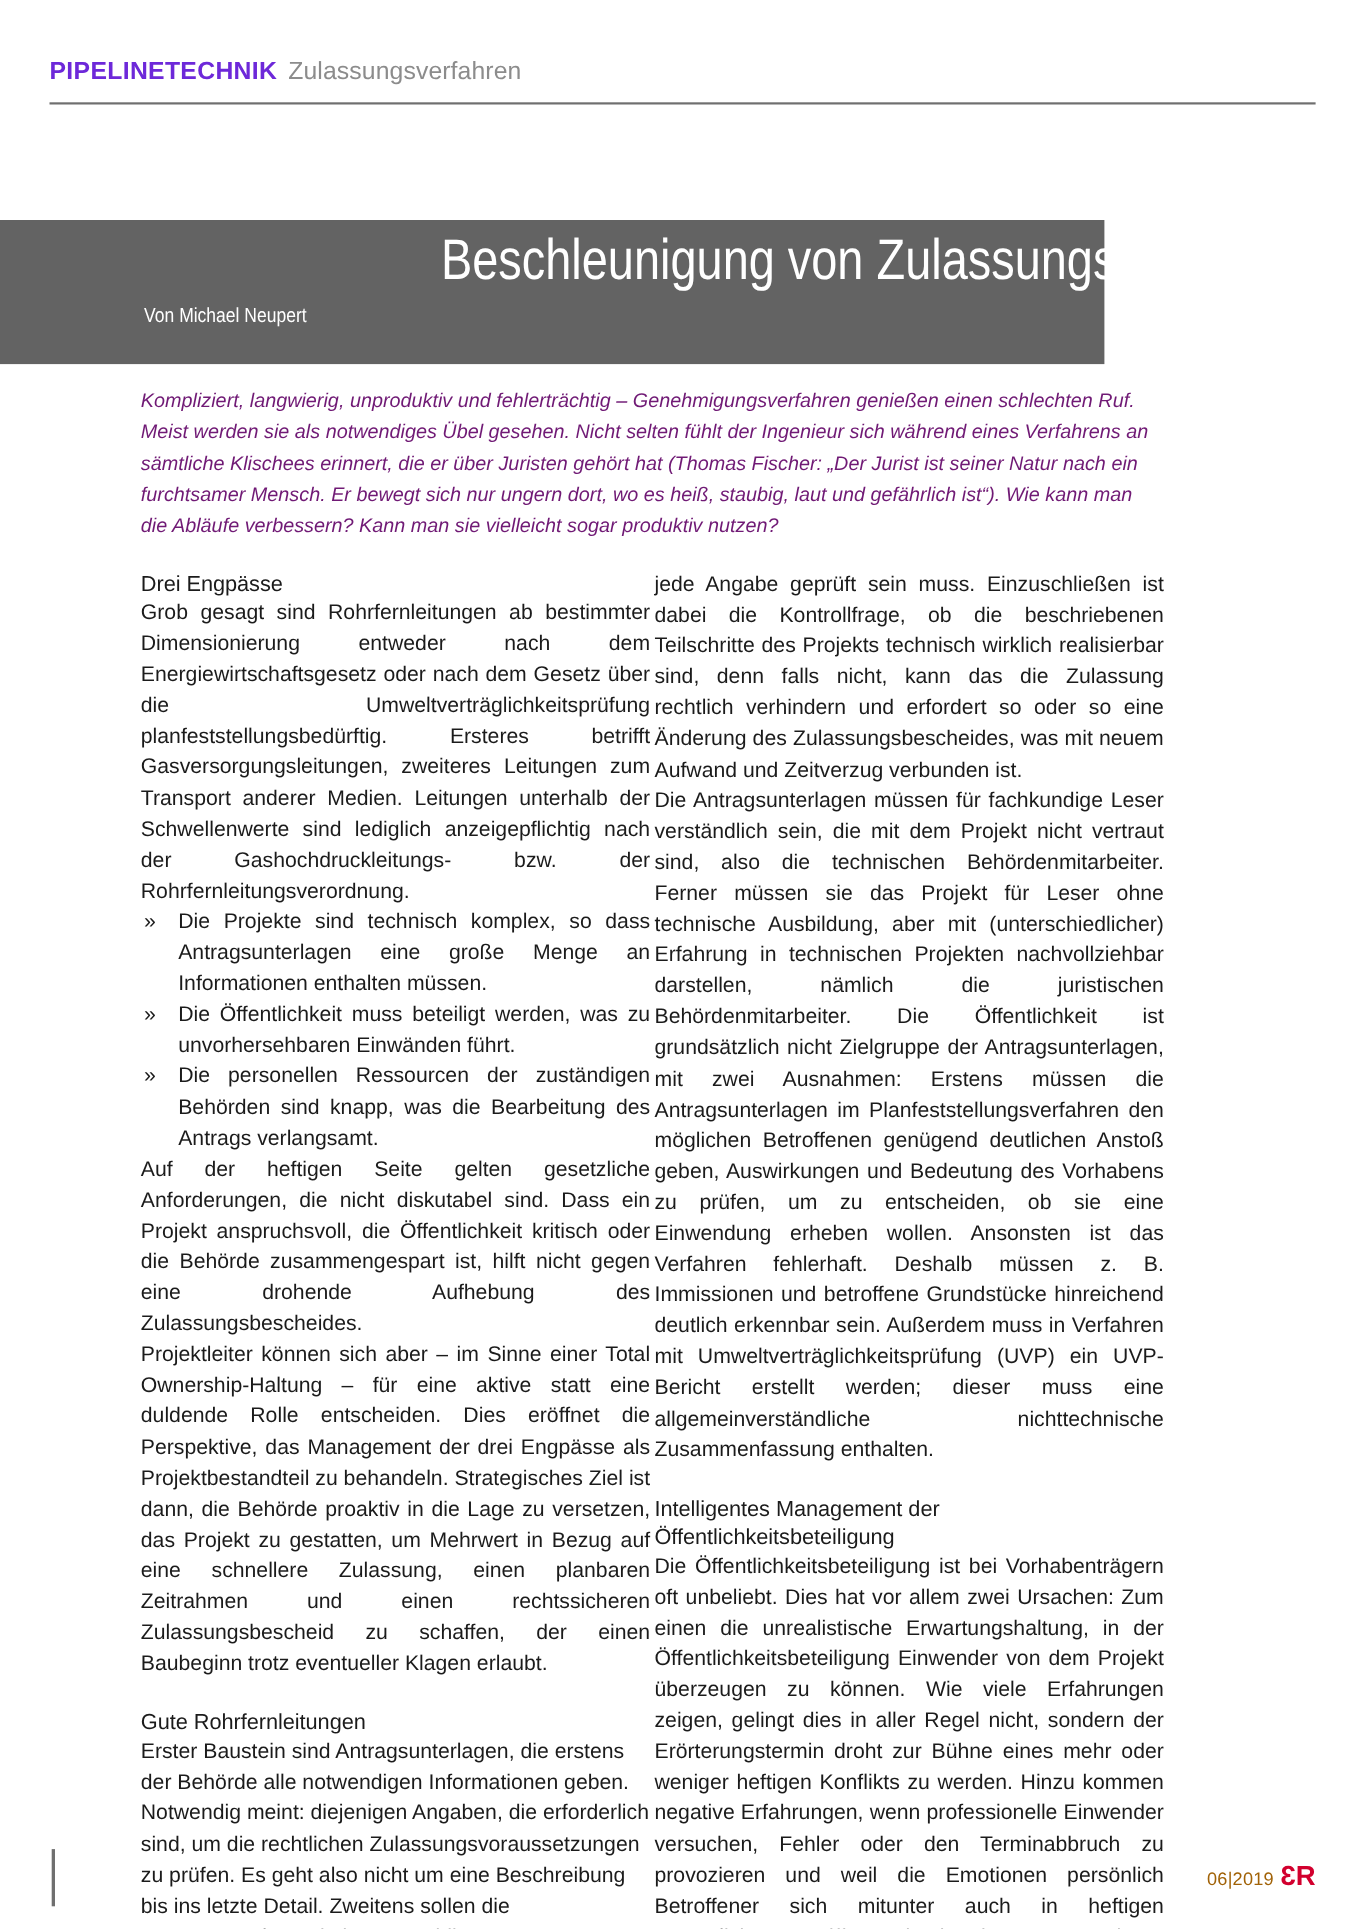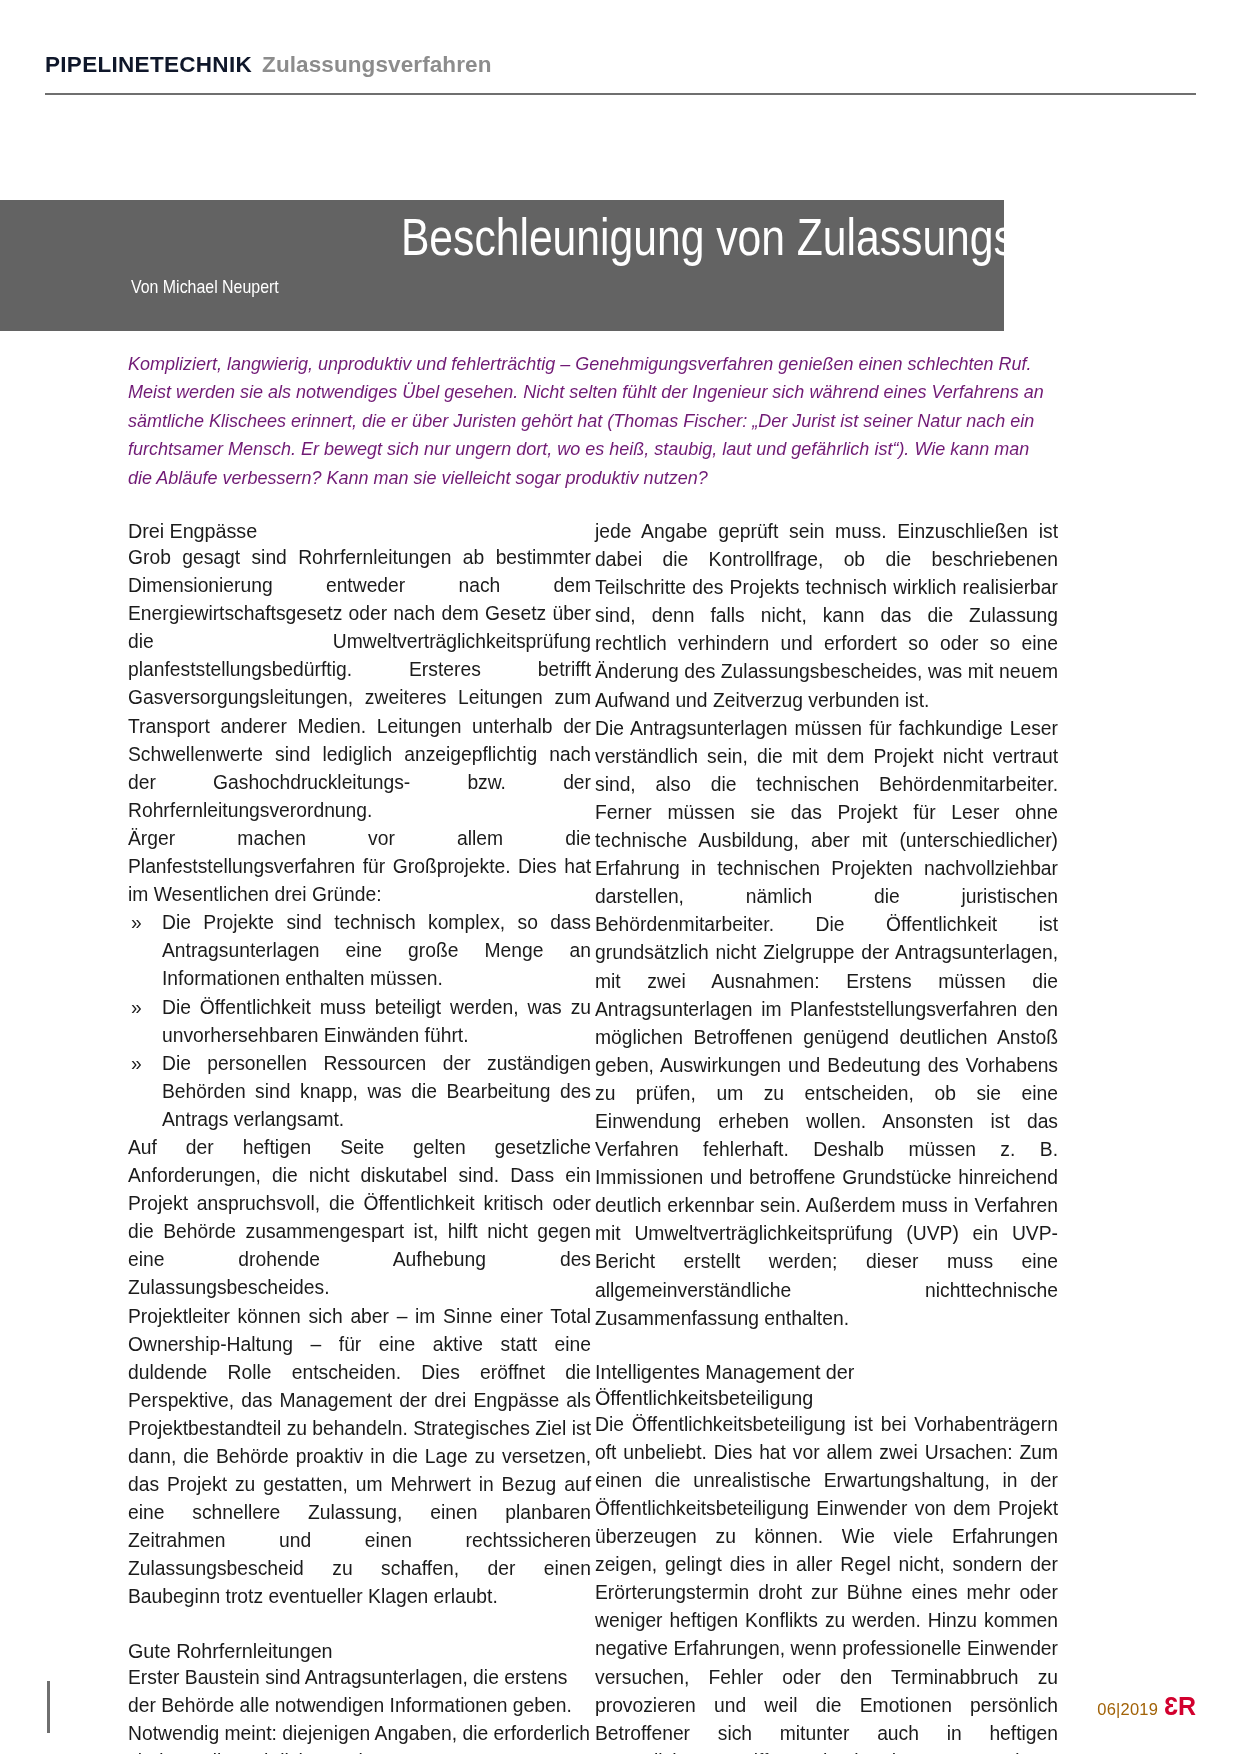--- a/index.html
+++ b/index.html
@@ -22,26 +22,26 @@
     position: absolute;
     left: 45px;
     top: 52px;
     width: 1150px;
     font-size: 22.5px;
     letter-spacing: 0.1px;
     white-space: nowrap;
   }
   .runhead-strong {
     font-weight: bold;
-    color: #0f172a;
+    color: #6d28d9;
     letter-spacing: 0.3px;
   }
   .runhead-sub {
     color: #8c8c8c;
-    font-weight: bold;
+    font-weight: normal;
     margin-left: 10px;
   }
   .runhead-rule {
     position: absolute;
     left: 45px;
     top: 93px;
     width: 1151px;
     height: 2px;
     background: #6f6f6f;
   }
@@ -207,21 +207,20 @@
     <div class="banner-title">Beschleunigung von Zulassungsverfahren</div>
     <div class="banner-author">Von Michael Neupert</div>
   </div>
 </div>
 
 <div class="lead">Kompliziert, langwierig, unproduktiv und fehlerträchtig – Genehmigungsverfahren genießen einen schlechten Ruf. Meist werden sie als notwendiges Übel gesehen. Nicht selten fühlt der Ingenieur sich während eines Verfahrens an sämtliche Klischees erinnert, die er über Juristen gehört hat (Thomas Fischer: „Der Jurist ist seiner Natur nach ein furchtsamer Mensch. Er bewegt sich nur ungern dort, wo es heiß, staubig, laut und gefährlich ist“). Wie kann man die Abläufe verbessern? Kann man sie vielleicht sogar produktiv nutzen?</div>
 
 <div class="col col-left">
   <h2 class="sec">Drei Engpässe</h2>
   <p>Grob gesagt sind Rohrfernleitungen ab bestimmter Dimensionierung entweder nach dem Energiewirtschaftsgesetz oder nach dem Gesetz über die Umweltverträglichkeitsprüfung planfeststellungsbedürftig. Ersteres betrifft Gasversorgungsleitungen, zweiteres Leitungen zum Transport anderer Medien. Leitungen unterhalb der Schwellenwerte sind lediglich anzeigepflichtig nach der Gashochdruckleitungs- bzw. der Rohrfernleitungsverordnung.</p>
-  <p>Ärger machen vor allem die Planfeststellungsverfahren für Großprojekte. Dies hat im Wesentlichen drei Gründe:</p>
   <ul class="bullets">
     <li>
       <span class="guil">»</span>
       <span>Die Projekte sind technisch komplex, so dass Antragsunterlagen eine große Menge an Informationen enthalten müssen.</span>
     </li>
     <li>
       <span class="guil">»</span>
       <span>Die Öffentlichkeit muss beteiligt werden, was zu unvorhersehbaren Einwänden führt.</span>
     </li>
     <li>

